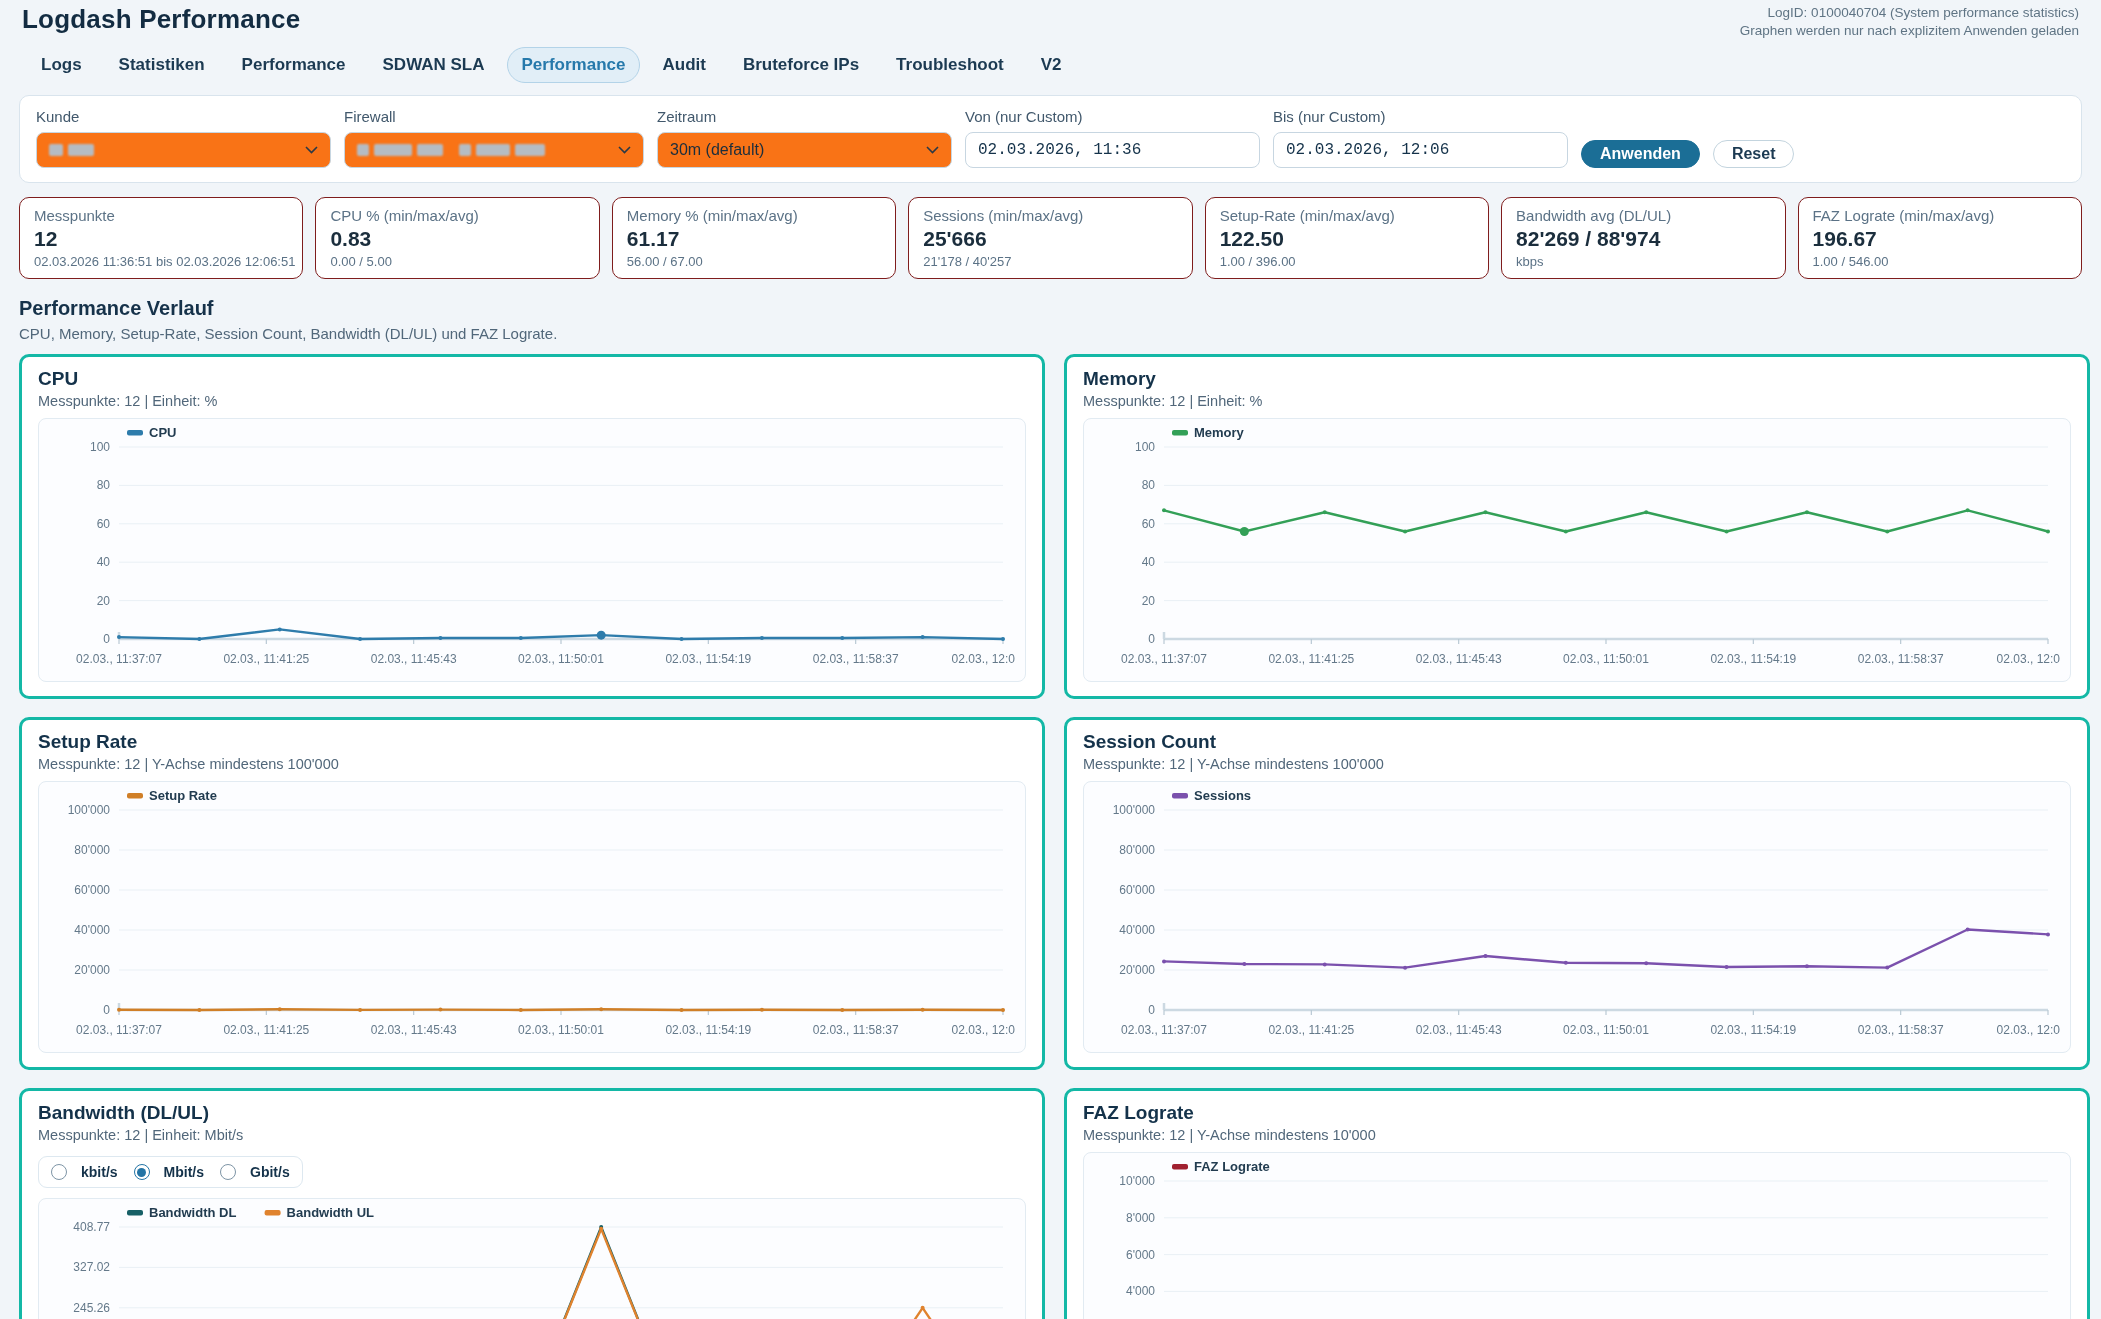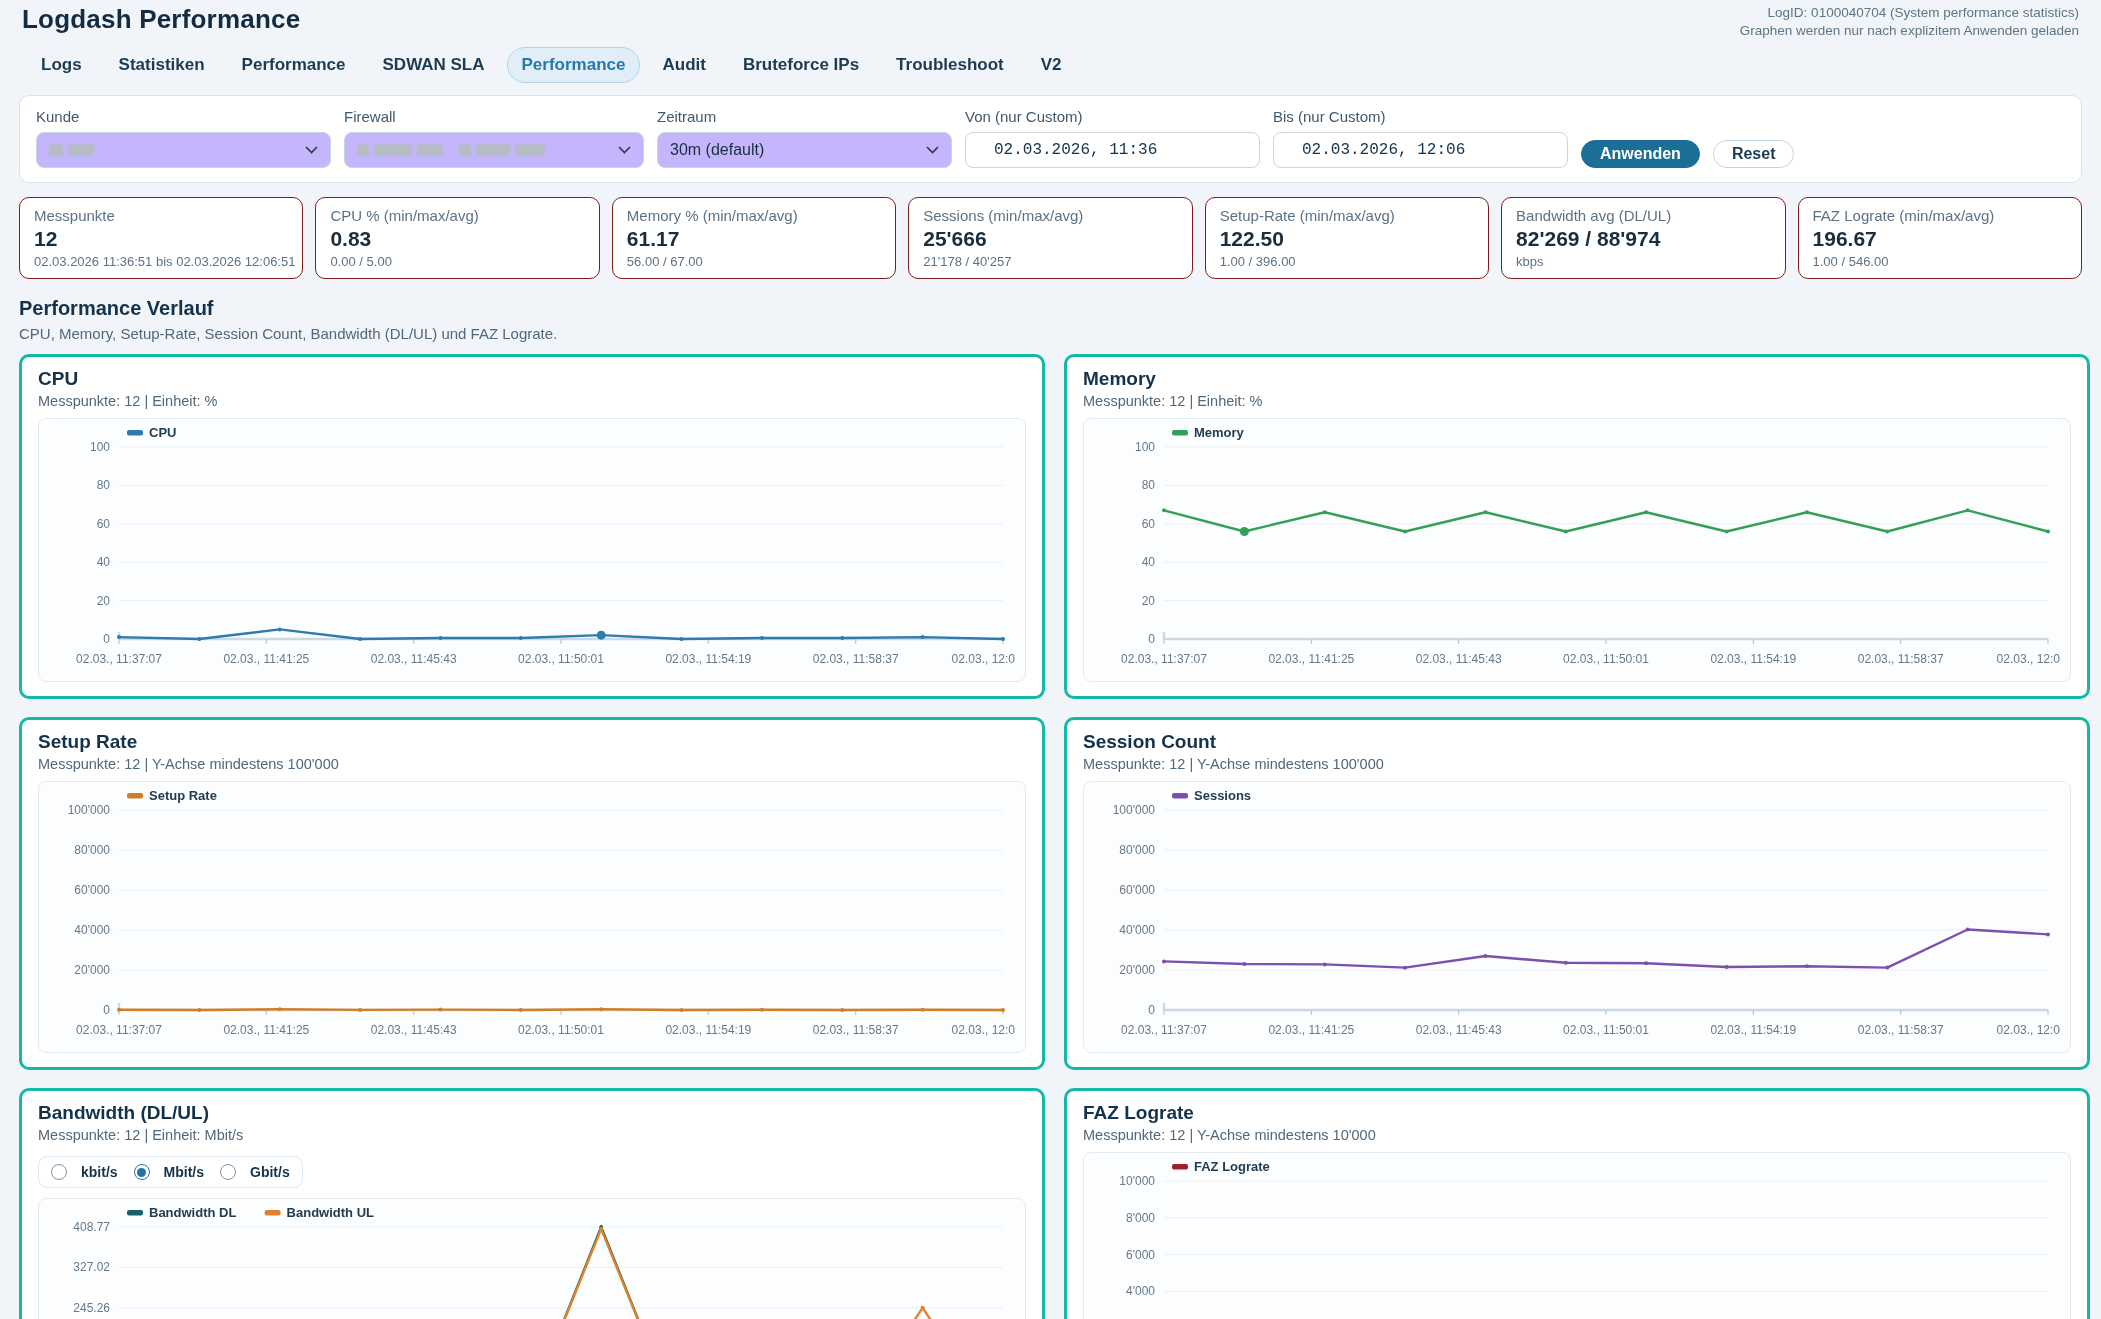--- a/index.html
+++ b/index.html
@@ -19,28 +19,28 @@
   }
   .tab.active { color: #2679ab; background: #e1eef7; border-color: #b3d3e8; }
 
   .filter-card {
     margin: 2px 19px 14px 19px; background: #fff; border: 1px solid #d9e4ed; border-radius: 10px;
     padding: 12px 16px 14px 16px; display: flex; gap: 13px; align-items: flex-end;
   }
   .field { display: flex; flex-direction: column; }
   .field-label { font-size: 15px; color: #41586c; margin-bottom: 7px; }
   .control {
-    height: 36px; background: #c4b5fd; border: 1px solid #c7d6e1; border-radius: 8px;
+    height: 36px; background: #f97316; border: 1px solid #c7d6e1; border-radius: 8px;
     display: flex; align-items: center; padding: 4px 12px; font-size: 16px; color: #1b2e3d;
   }
   .select { justify-content: space-between; cursor: pointer; }
   .select .val { display: flex; align-items: center; gap: 5px; }
   .chev { margin-left: 10px; flex: 0 0 auto; }
   .mono-input {
-    height: 36px; width: 100%; border: 1px solid #c7d6e1; border-radius: 8px; padding: 0 28px;
+    height: 36px; width: 100%; border: 1px solid #c7d6e1; border-radius: 8px; padding: 0 12px;
     font-family: "Liberation Mono", "DejaVu Sans Mono", monospace; font-size: 16px; color: #14324a; background: #fff;
   }
   .redacted-block { display: inline-block; height: 12px; border-radius: 2px; background: #b5bcc3; filter: blur(1.2px); }
   .btn {
     height: 28px; border-radius: 16px; font-size: 16px; font-weight: bold; cursor: pointer;
     padding: 0 18px; border: 1px solid transparent;
   }
   .btn-primary { background: #1b6e96; color: #fff; border-color: #1b6e96; }
   .btn-secondary { background: #fff; color: #1c3a52; border-color: #c3d4de; }
 

